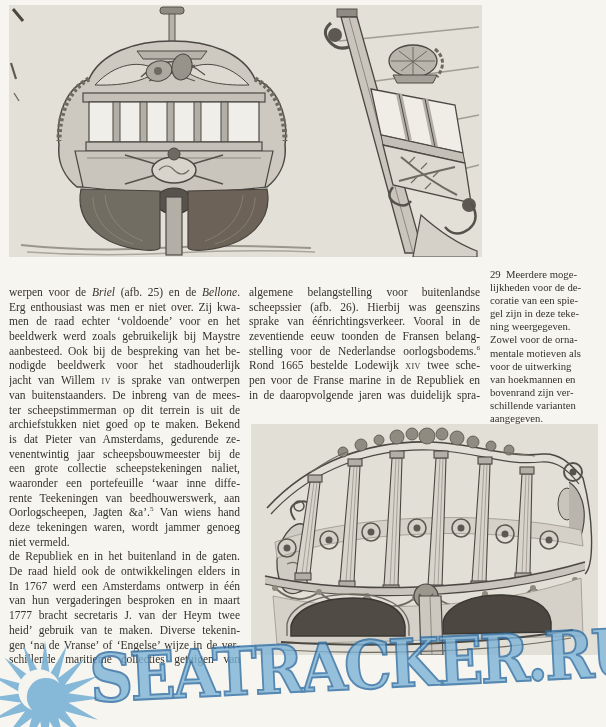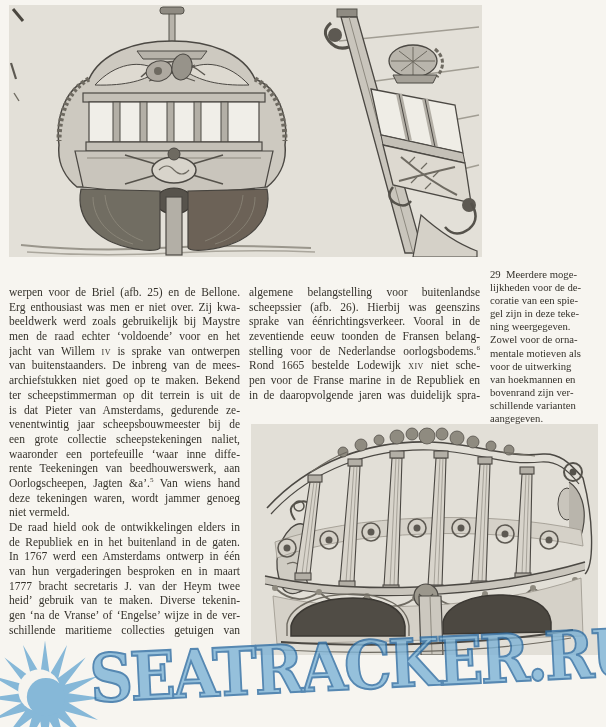--- a/index.html
+++ b/index.html
@@ -11,21 +11,21 @@
   .bottom-plate{left:251px;top:424px;width:347px;height:231px;}
   figure.plate svg{display:block;width:100%;height:100%;}
   .col{position:absolute;width:231px;font-size:11.5px;line-height:14.7px;color:#35322b;}
   .left-col{left:9px;top:285px;}
   .right-col{left:249px;top:285px;font-family:Liberation Serif, serif;}
   .tline{height:14.7px;overflow:hidden;text-align:justify;text-align-last:justify;}
   .tline.endline{text-align:center;text-align-last:left;}
   .caption{position:absolute;left:490px;top:268px;width:113px;font-size:10.7px;
            line-height:13.1px;color:#35322b;}
   .caption .tline{height:13.1px;text-align:center;text-align-last:left;}
-  .it{}
+  .it{font-style:italic;}
   .sc{font-variant:small-caps;letter-spacing:.4px;}
   .sup{vertical-align:super;font-size:.62em;line-height:0;}
   .watermark{position:absolute;left:0;top:642px;width:606px;height:85px;z-index:6;pointer-events:none;}
   .wm-sun{position:absolute;left:-22px;top:-8px;width:134px;height:128px;opacity:.92;}
   .wm-text{position:absolute;left:90px;top:2px;font-family:"DejaVu Serif",serif;font-weight:700;
            font-size:66px;line-height:70px;letter-spacing:-3px;white-space:nowrap;
            color:var(--wm-fill,#7db3d6);-webkit-text-stroke:2px var(--wm-outline,#2e6da3);
            opacity:.8;transform:rotate(-2.8deg) scaleX(.9);transform-origin:left center;}
   .pagenum{position:absolute;left:611px;top:699px;font-size:11px;color:#45423a;}
 </style>
@@ -128,50 +128,52 @@
           <path d="M462,198 q10,16 -2,26 q-14,10 -24,-2" stroke="#55524b" stroke-width="2.5" fill="none"></path>
         </g>
         <path d="M412,210 C432,228 452,240 468,246 L468,252 L404,252 Z" fill="#d5d1c8" stroke="#4b4843" stroke-width="1.2"></path>
       </g>
     </svg>
   </figure>
 
   <div class="col left-col">
       <div class="tline"><span>werpen voor de </span><span class="it">Briel</span><span> (afb. 25) en de </span><span class="it">Bellone</span><span>.</span></div>
       <div class="tline"><span>Erg enthousiast was men er niet over. Zij kwa-</span></div>
+      <div class="tline"><span>men de raad echter ‘voldoende’ voor en het</span></div>
       <div class="tline"><span>beeldwerk werd zoals gebruikelijk bij Maystre</span></div>
-      <div class="tline"><span>men de raad echter ‘voldoende’ voor en het</span></div>
+      <div class="tline"><span>aanbesteed. Ook bij de bespreking van het be-</span></div>
+      <div class="tline"><span>nodigde beeldwerk voor het stadhouderlijk</span></div>
       <div class="tline"><span>jacht van Willem </span><span class="sc">iv</span><span> is sprake van ontwerpen</span></div>
       <div class="tline"><span>van buitenstaanders. De inbreng van de mees-</span></div>
+      <div class="tline"><span>ter scheepstimmerman op dit terrein is uit de</span></div>
       <div class="tline"><span>archiefstukken niet goed op te maken. Bekend</span></div>
-      <div class="tline"><span>ter scheepstimmerman op dit terrein is uit de</span></div>
       <div class="tline"><span>is dat Pieter van Amsterdams, gedurende ze-</span></div>
       <div class="tline"><span>venentwintig jaar scheepsbouwmeester bij de</span></div>
       <div class="tline"><span>een grote collectie scheepstekeningen naliet,</span></div>
       <div class="tline"><span>waaronder een portefeuille ‘waar inne diffe-</span></div>
       <div class="tline"><span>rente Teekeningen van beedhouwerswerk, aan</span></div>
       <div class="tline"><span>Oorlogscheepen, Jagten &amp;a’.</span><span class="sup">5</span><span> Van wiens hand</span></div>
       <div class="tline"><span>deze tekeningen waren, wordt jammer genoeg</span></div>
       <div class="tline endline"><span>niet vermeld.</span></div>
+      <div class="tline"><span>de Republiek en in het buitenland in de gaten.</span></div>
       <div class="tline"><span>De raad hield ook de ontwikkelingen elders in</span></div>
-      <div class="tline"><span>de Republiek en in het buitenland in de gaten.</span></div>
       <div class="tline"><span>In 1767 werd een Amsterdams ontwerp in één</span></div>
       <div class="tline"><span>van hun vergaderingen besproken en in maart</span></div>
       <div class="tline"><span>1777 bracht secretaris J. van der Heym twee</span></div>
       <div class="tline"><span>heid’ gebruik van te maken. Diverse tekenin-</span></div>
       <div class="tline"><span>gen ‘na de Vranse’ of ‘Engelse’ wijze in de ver-</span></div>
       <div class="tline"><span>schillende maritieme collecties getuigen van</span></div>
     </div>
   <div class="col right-col">
       <div class="tline"><span>algemene belangstelling voor buitenlandse</span></div>
       <div class="tline"><span>scheepssier (afb. 26). Hierbij was geenszins</span></div>
       <div class="tline"><span>sprake van éénrichtingsverkeer. Vooral in de</span></div>
       <div class="tline"><span>zeventiende eeuw toonden de Fransen belang-</span></div>
       <div class="tline"><span>stelling voor de Nederlandse oorlogsbodems.</span><span class="sup">6</span></div>
-      <div class="tline"><span>Rond 1665 bestelde Lodewijk </span><span class="sc">xiv</span><span> niet sche-</span></div>
+      <div class="tline"><span>Rond 1665 bestelde Lodewijk </span><span class="sc">xiv</span><span> twee sche-</span></div>
       <div class="tline"><span>pen voor de Franse marine in de Republiek en</span></div>
       <div class="tline"><span>in de daaropvolgende jaren was duidelijk spra-</span></div>
     </div>
 
   <div class="caption">
       <div class="tline"><span>29 Meerdere moge-</span></div>
       <div class="tline"><span>lijkheden voor de de-</span></div>
       <div class="tline"><span>coratie van een spie-</span></div>
       <div class="tline"><span>gel zijn in deze teke-</span></div>
       <div class="tline"><span>ning weergegeven.</span></div>

